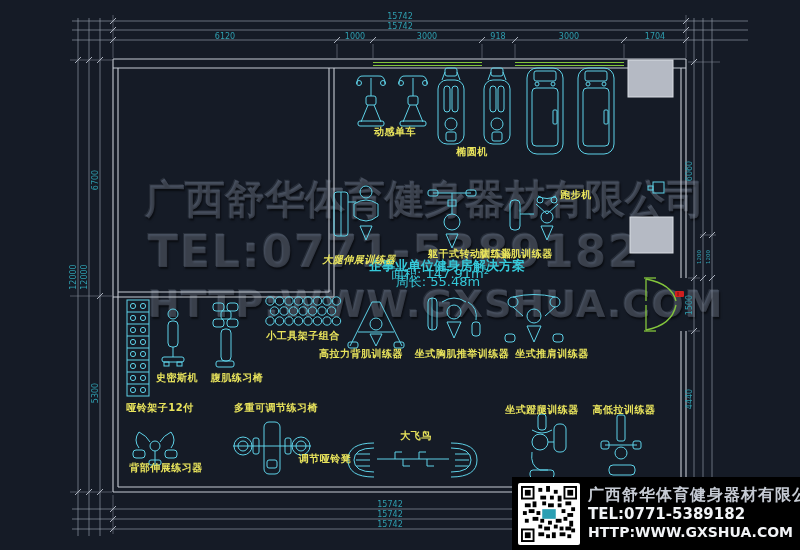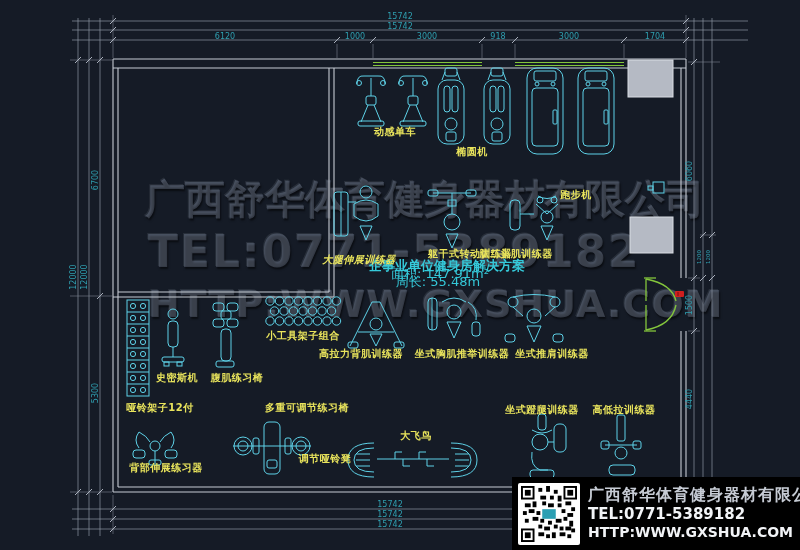--- a/index.html
+++ b/index.html
@@ -419,21 +419,21 @@
   <div class="eq-label" style="left:395px;top:132px;">动感单车</div>
   <div class="eq-label" style="left:472px;top:152px;">椭圆机</div>
   <div class="eq-label" style="left:576px;top:159px;margin-top:36px;">跑步机</div>
   <div class="eq-label" style="left:359px;top:260px;font-style:italic;">大腿伸展训练器</div>
   <div class="eq-label" style="left:434px;top:254px;margin-left:36px;">躯干式转动训练器</div>
   <div class="eq-label" style="left:516px;top:254px;">肱二头肌训练器</div>
   <div class="eq-label" style="left:303px;top:336px;">小工具架子组合</div>
   <div class="eq-label" style="left:177px;top:378px;">史密斯机</div>
   <div class="eq-label" style="left:237px;top:378px;">腹肌练习椅</div>
   <div class="eq-label" style="left:160px;top:408px;">哑铃架子12付</div>
-  <div class="eq-label" style="left:276px;top:408px;margin-left:31px;">多重可调节练习椅</div>
+  <div class="eq-label" style="left:276px;top:408px;">多重可调节练习椅</div>
   <div class="eq-label" style="left:361px;top:354px;">高拉力背肌训练器</div>
   <div class="eq-label" style="left:462px;top:354px;">坐式胸肌推举训练器</div>
   <div class="eq-label" style="left:552px;top:354px;">坐式推肩训练器</div>
   <div class="eq-label" style="left:166px;top:468px;">背部伸展练习器</div>
   <div class="eq-label" style="left:325px;top:459px;">调节哑铃凳</div>
   <div class="eq-label" style="left:416px;top:436px;">大飞鸟</div>
   <div class="eq-label" style="left:542px;top:410px;">坐式蹬腿训练器</div>
   <div class="eq-label" style="left:624px;top:410px;">高低拉训练器</div>
 
   <div class="info">

